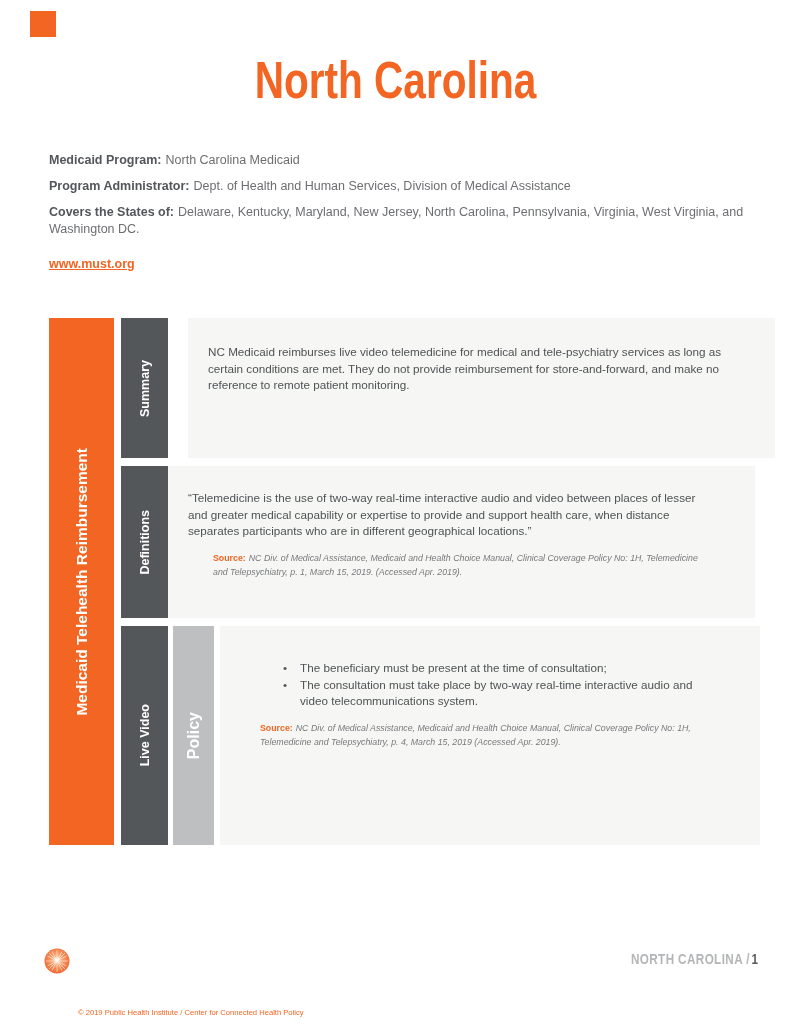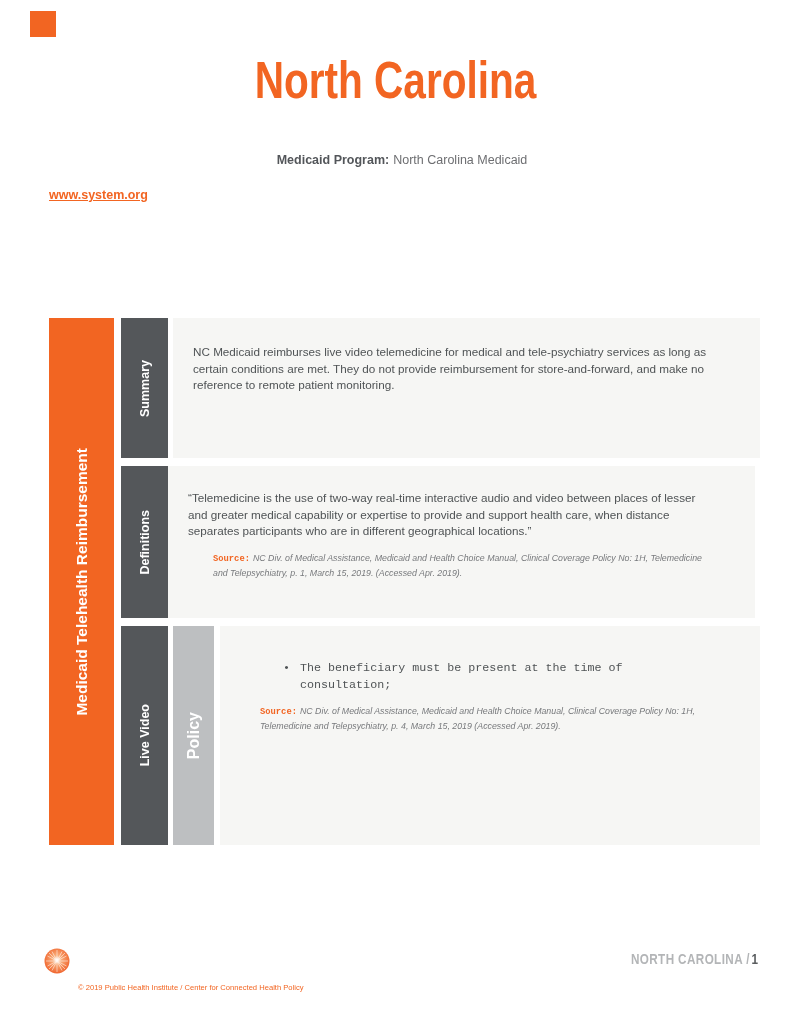--- a/index.html
+++ b/index.html
@@ -24,21 +24,21 @@
   }
   .title{
     position:absolute;top:50px;left:0;width:791px;text-align:center;
     font-size:52px;font-weight:bold;color:var(--orange);
     transform:scaleX(0.78);letter-spacing:0;
   }
   .header{
     position:absolute;left:49px;top:152px;width:706px;
     font-size:12.5px;line-height:1.32;
   }
-  .field{margin-bottom:9.5px;text-align:center;}
+  .field{margin-bottom:9.5px;}
   .field .label{font-weight:bold;color:var(--label-gray);margin-right:4px;}
   .field .value{color:var(--value-gray);}
   .matrc-link{
     display:inline-block;margin-top:9px;color:var(--orange);
     font-weight:bold;text-decoration:underline;font-size:12.5px;cursor:pointer;
   }
   
   .vcell{position:absolute;display:flex;align-items:center;justify-content:center;}
   .vtext{
     writing-mode:vertical-rl;transform:rotate(180deg);white-space:nowrap;
@@ -49,59 +49,65 @@
   .tab{background:var(--dark-tab);left:121px;width:47px;}
   .tab .vtext{font-size:12.5px;}
   .tab-summary{top:318px;height:140px;}
   .tab-definitions{top:466px;height:152px;}
   .tab-livevideo{top:626px;height:219px;}
   .tab-policy{background:var(--light-tab);left:173px;width:41px;top:626px;height:219px;}
   .content{
     position:absolute;background:var(--content-bg);
     color:var(--body-gray);font-size:11.7px;line-height:1.43;
   }
-  .content-summary{left:173px;top:318px;width:587px;height:140px;padding:26px 42px 0 20px;}
+  .content-summary{left:188px;top:318px;width:587px;height:140px;padding:26px 42px 0 20px;}
   .content-definitions{left:168px;top:466px;width:587px;height:152px;padding:24px 42px 0 20px;}
   .content-livevideo{left:220px;top:626px;width:540px;height:219px;padding:21px 42px 0 15px;}
   .source{
     margin:12px 0 0 25px;font-size:8.8px;line-height:1.55;
     font-style:italic;color:var(--src-gray);
   }
-  .source .src-label{color:var(--orange);font-weight:bold;font-style:normal;margin-right:3px;font-family:Liberation Mono, monospace;}
-  .cond-list{list-style:none;margin:13px 0 0 0;font-family:Liberation Mono, monospace;}
+  .source .src-label{color:var(--orange);font-weight:bold;font-style:normal;margin-right:3px;}
+  .cond-list{list-style:none;margin:13px 0 0 0;}
   .cond-list li{
     position:relative;margin-left:48px;padding-left:17px;width:420px;
   }
   .cond-list li::before{
     content:"\2022";position:absolute;left:0;top:0;color:var(--body-gray);
   }
   
   .footer-logo{position:absolute;left:44px;top:948px;width:26px;height:26px;}
   .copyright{
-    position:absolute;left:78px;top:983px;font-size:7.6px;color:var(--orange);
+    position:absolute;left:78px;top:1008px;font-size:7.6px;color:var(--orange);
   }
   .pageref{
     position:absolute;right:33px;top:950px;font-size:15px;font-weight:bold;
     color:#B3B5B7;transform:scaleX(0.78);transform-origin:100% 50%;
     white-space:nowrap;letter-spacing:0.5px;
   }
   .pageref .pagenum{color:#5A5D5F;margin-left:2px;}
 </style>
 </head>
 <body>
 
 <div class="brand-square"></div>
 
 <h1 class="title">North Carolina</h1>
 
 <div class="header">
   <p class="field">
     <span class="label">Medicaid Program:</span><span class="value">North Carolina Medicaid</span>
   </p>
-  <a class="matrc-link">www.system.org</a>
+  <p class="field">
+    <span class="label">Program Administrator:</span><span class="value">Dept. of Health and Human Services, Division of Medical Assistance</span>
+  </p>
+  <p class="field">
+    <span class="label">Covers the States of:</span><span class="value">Delaware, Kentucky, Maryland, New Jersey, North Carolina, Pennsylvania, Virginia, West Virginia, and Washington DC.</span>
+  </p>
+  <a class="matrc-link">www.must.org</a>
 </div>
 
 <div class="vcell orange-band">
   <span class="vtext">Medicaid Telehealth Reimbursement</span>
 </div>
 
 <div class="vcell tab tab-summary">
   <span class="vtext">Summary</span>
 </div>
 <div class="content content-summary">
@@ -120,20 +126,21 @@
 
 <div class="vcell tab tab-livevideo">
   <span class="vtext">Live Video</span>
 </div>
 <div class="vcell tab-policy">
   <span class="vtext">Policy</span>
 </div>
 <div class="content content-livevideo">
   <ul class="cond-list">
     <li>The beneficiary must be present at the time of consultation;</li>
+    <li>The consultation must take place by two-way real-time interactive audio and video telecommunications system.</li>
   </ul>
   <p class="source">
     <span class="src-label">Source:</span><span>NC Div. of Medical Assistance, Medicaid and Health Choice Manual, Clinical Coverage Policy No: 1H, Telemedicine and Telepsychiatry, p. 4, March 15, 2019 (Accessed Apr. 2019).</span>
   </p>
 </div>
 
 <div class="footer-logo">
   <svg width="26" height="26" viewBox="0 0 26 26">
     <defs>
       <radialGradient id="sun" cx="50%" cy="45%" r="60%">

